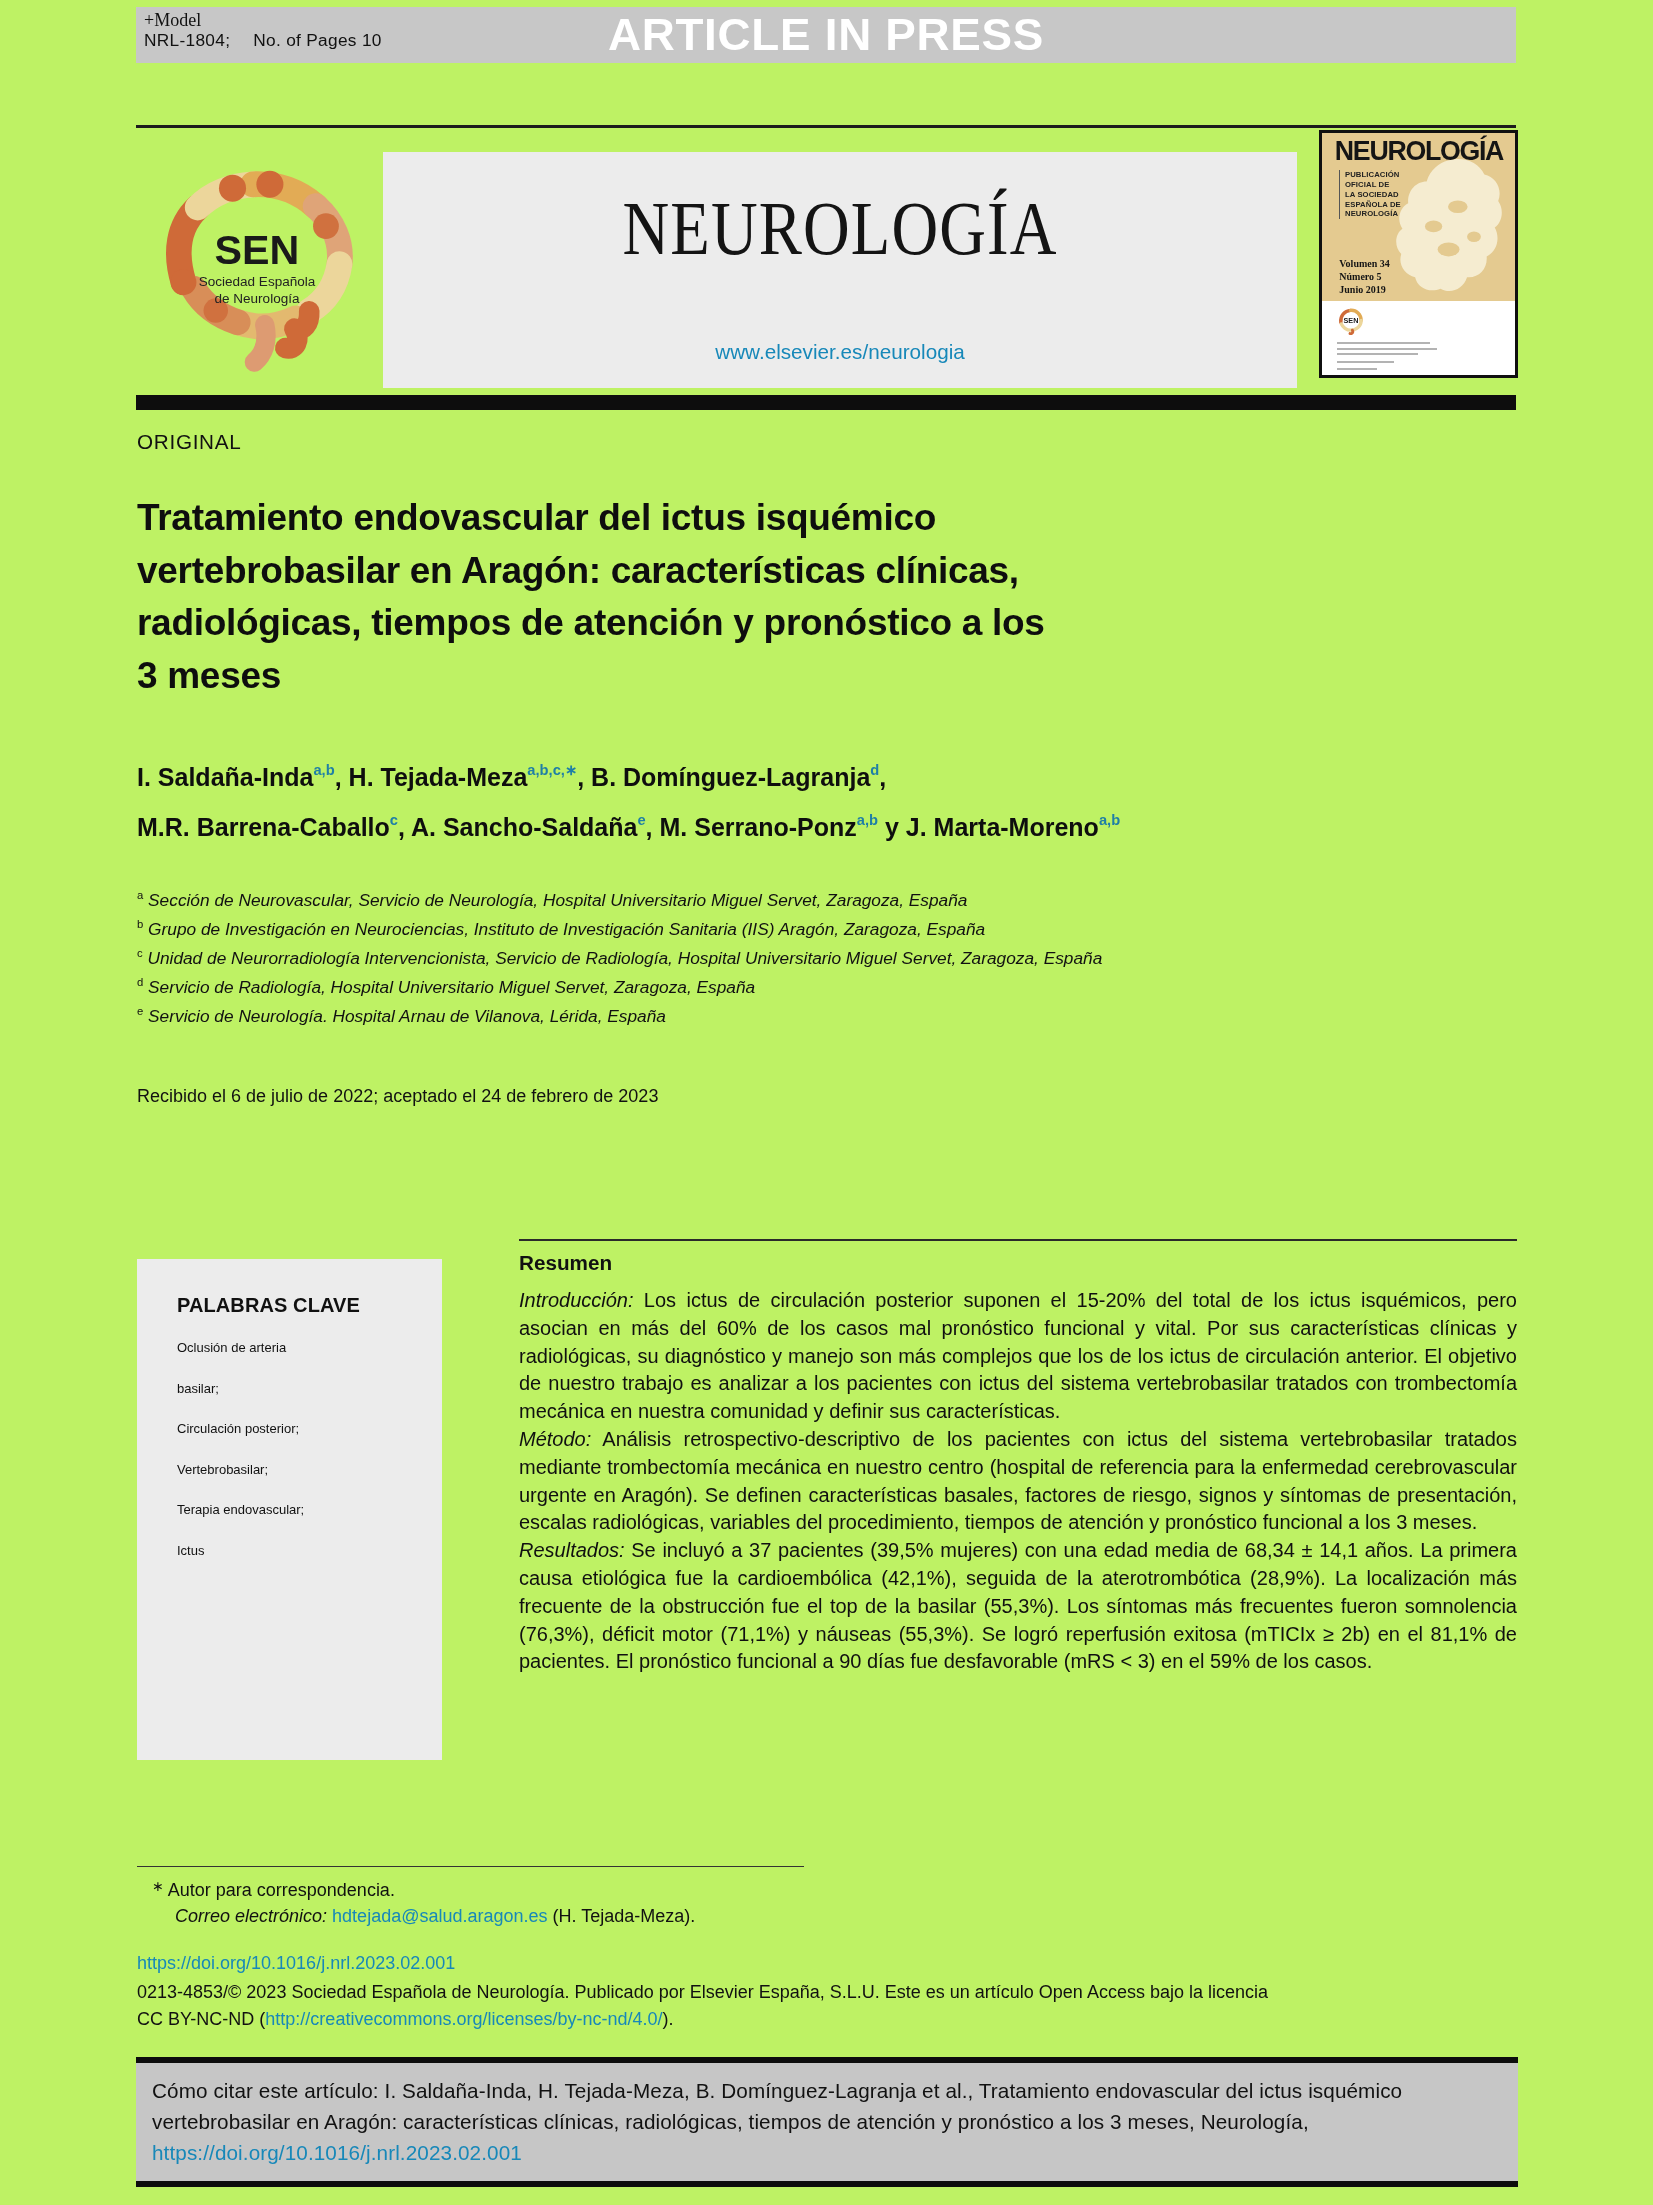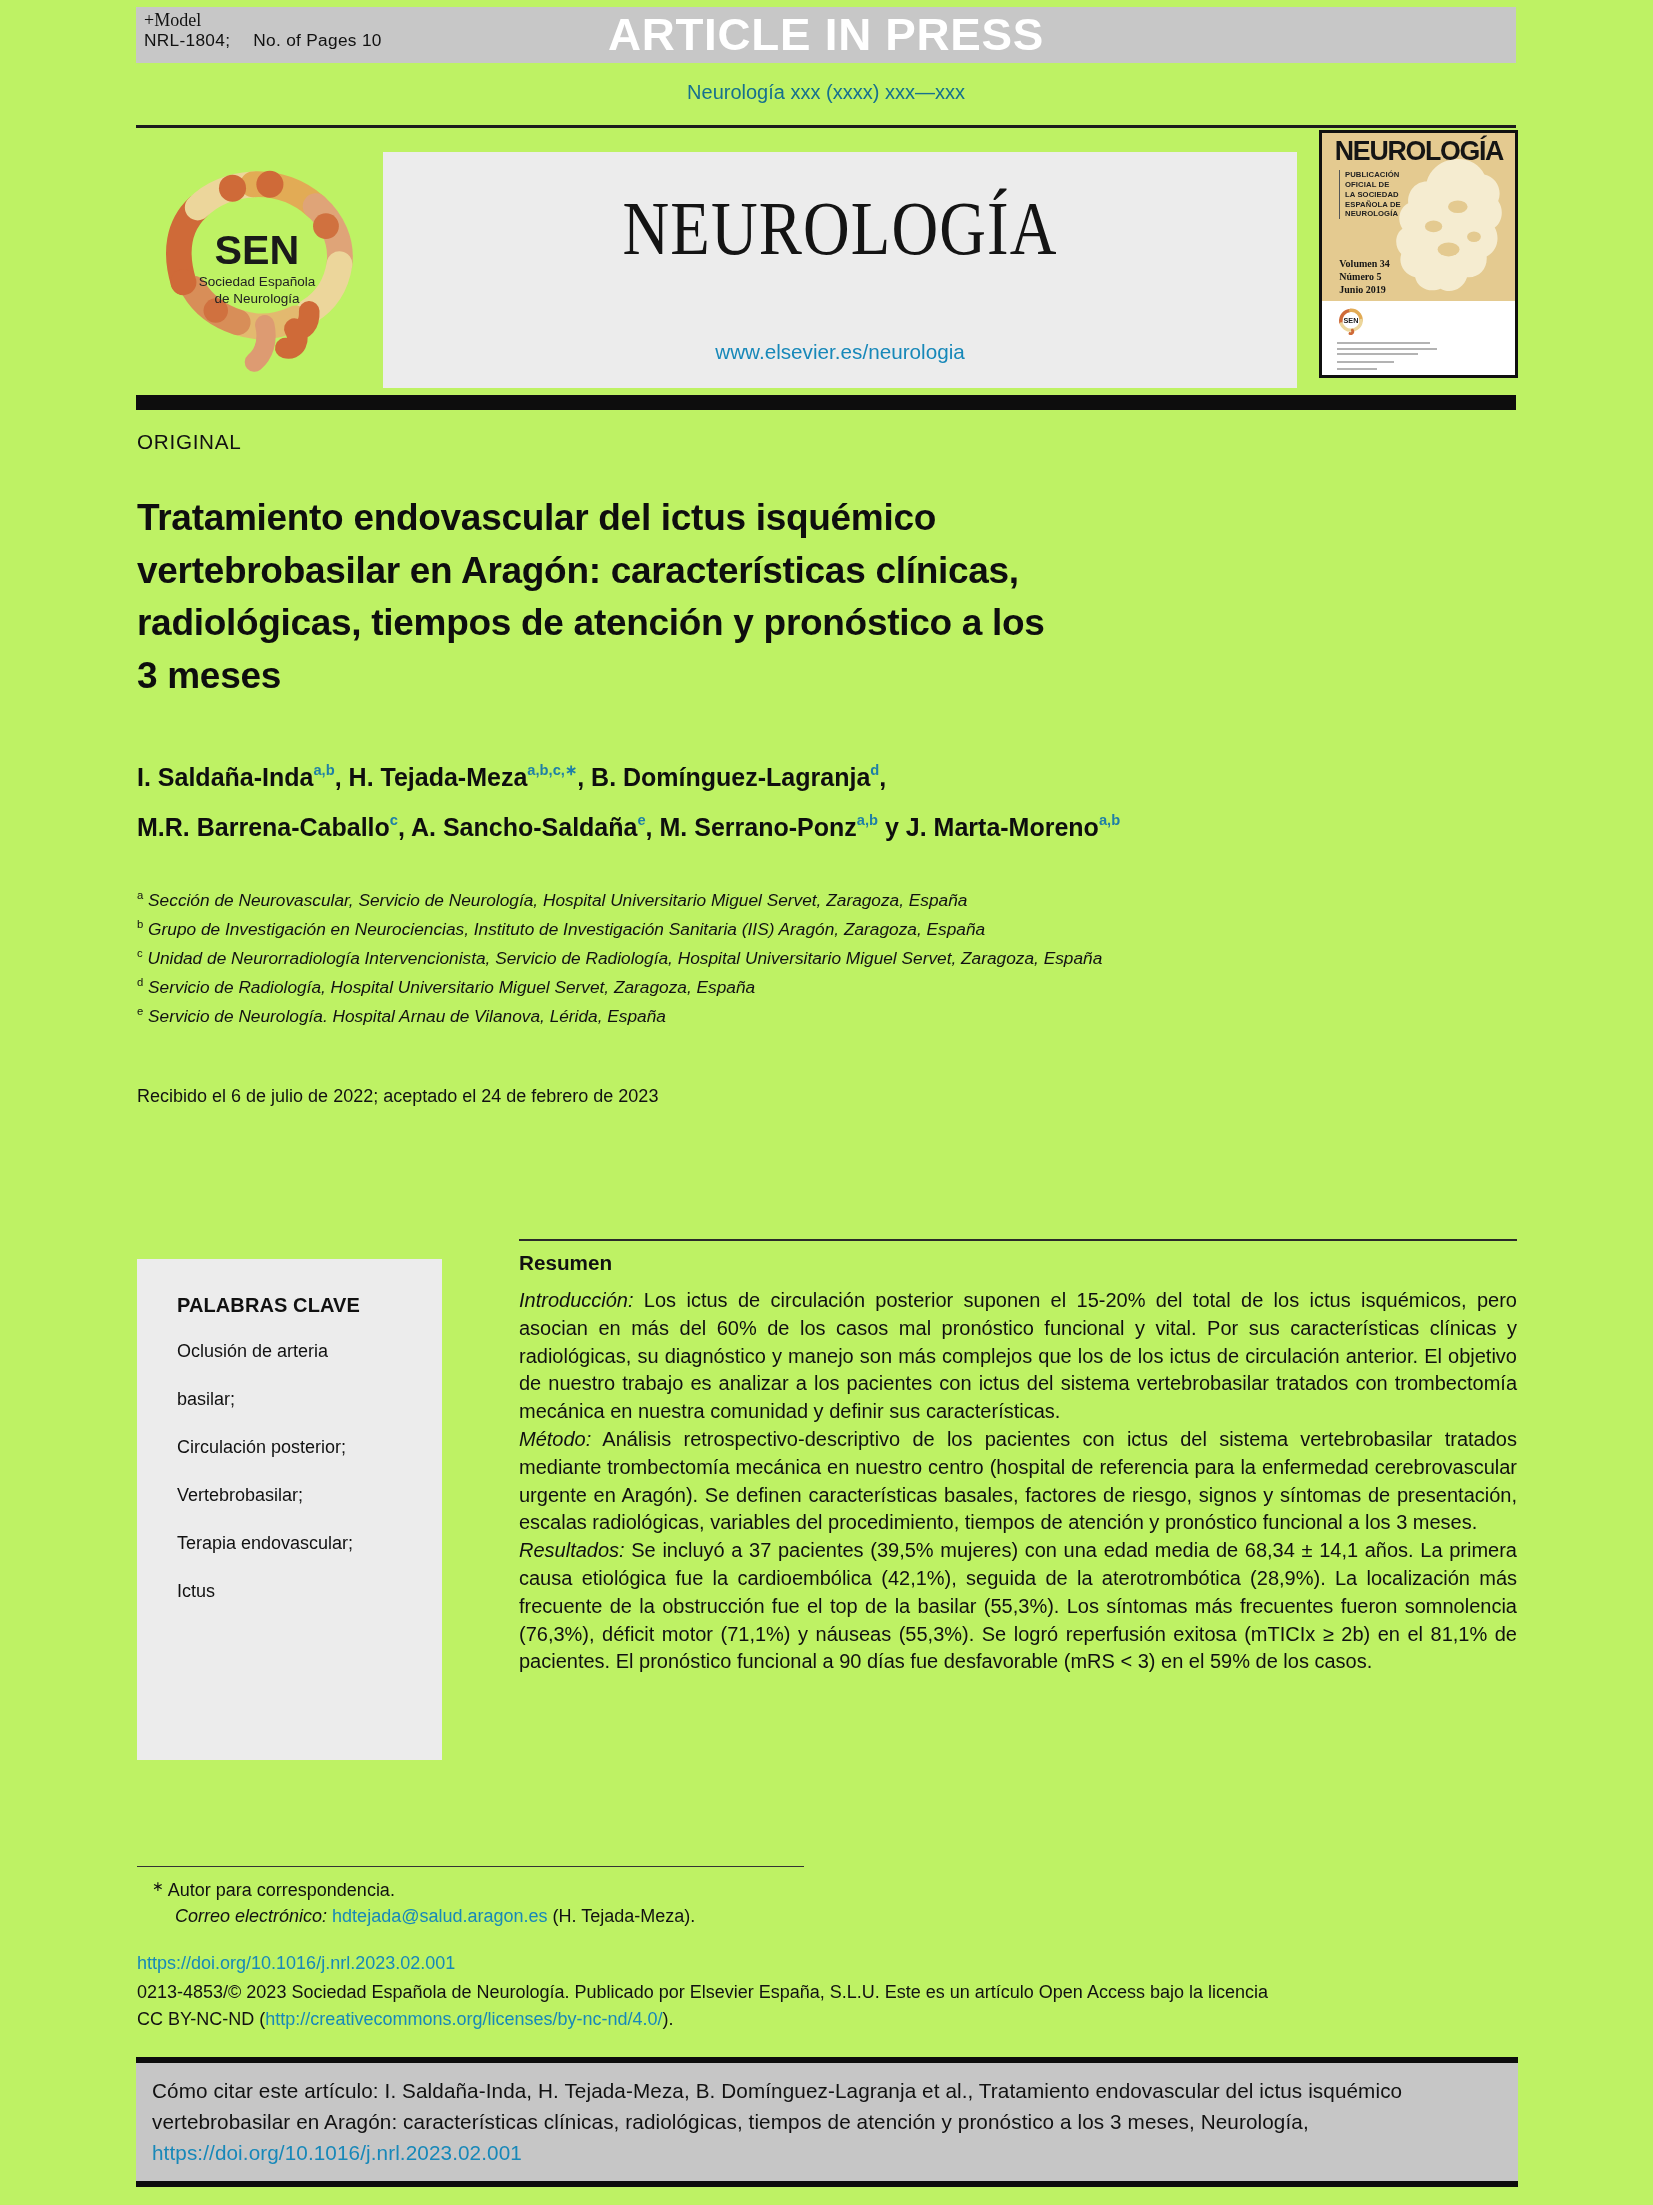--- a/index.html
+++ b/index.html
@@ -55,21 +55,21 @@
   .affils{position:absolute;left:137px;top:886px;width:1380px;font-size:17.3px;font-style:italic;
           line-height:1.67;color:#111;}
   .affils sup{font-size:11.3px;vertical-align:6.7px;font-style:normal;}
   .received{position:absolute;left:137px;top:1086px;font-size:18px;color:#111;}
 
   
   .abs-rule{position:absolute;left:519px;top:1239px;width:998px;height:2px;background:#2a2a2a;}
   .kw-box{position:absolute;left:137px;top:1259px;width:305px;height:501px;background:#ececec;box-sizing:border-box;
           padding:35px 27px 0 40px;}
   .kw-head{font-size:20px;font-weight:bold;margin-bottom:8px;letter-spacing:0.1px;}
-  .kw-line{font-size:18px;line-height:1.5;margin-top:21px;}
+  .kw-line{font-size:13px;line-height:1.5;margin-top:21px;}
   .resumen{position:absolute;left:519px;top:1251px;width:998px;}
   .res-head{font-size:20.7px;font-weight:bold;margin-bottom:12px;}
   .res-p{font-size:20px;line-height:1.39;text-align:justify;margin:0;color:#101010;}
   .res-p .plabel{font-style:italic;}
 
   
   .fn-rule{position:absolute;left:137px;top:1866px;width:667px;height:1.3px;background:#333;}
   .fn1{position:absolute;left:152px;top:1878px;font-size:18px;}
   .fn1 .star{font-size:14px;vertical-align:5.3px;}
   .fn2{position:absolute;left:175px;top:1906px;font-size:18px;}
@@ -89,21 +89,20 @@
 <div id="page">
 
   <div class="topbar">
     <div class="model-block">
       <div class="model-l1">+Model</div>
       <div class="model-l2"><span>NRL-1804;</span><span class="model-gap"></span><span>No. of Pages 10</span></div>
     </div>
     <div class="aip">ARTICLE IN PRESS</div>
   </div>
 
-  <div class="jcite">Neurología xxx (xxxx) xxx—xxx</div>
   <div class="rule1"></div>
 
   <svg class="sen-logo" viewBox="0 0 360 340">
     <g fill="none" stroke-linecap="round">
       <path d="M66,196 C52,150 58,108 88,80" stroke="#cf6a38" stroke-width="40"></path>
       <path d="M88,80 C112,56 142,46 174,44" stroke="#ecd69b" stroke-width="40"></path>
       <path d="M174,44 C212,42 246,56 271,78" stroke="#e2ab55" stroke-width="40"></path>
       <path d="M271,78 C298,102 312,134 308,168" stroke="#dfa478" stroke-width="40"></path>
       <path d="M308,168 C303,200 287,225 261,241" stroke="#ecd69b" stroke-width="40"></path>
       <path d="M240,252 C210,266 178,268 150,258" stroke="#e3b96f" stroke-width="40"></path>

